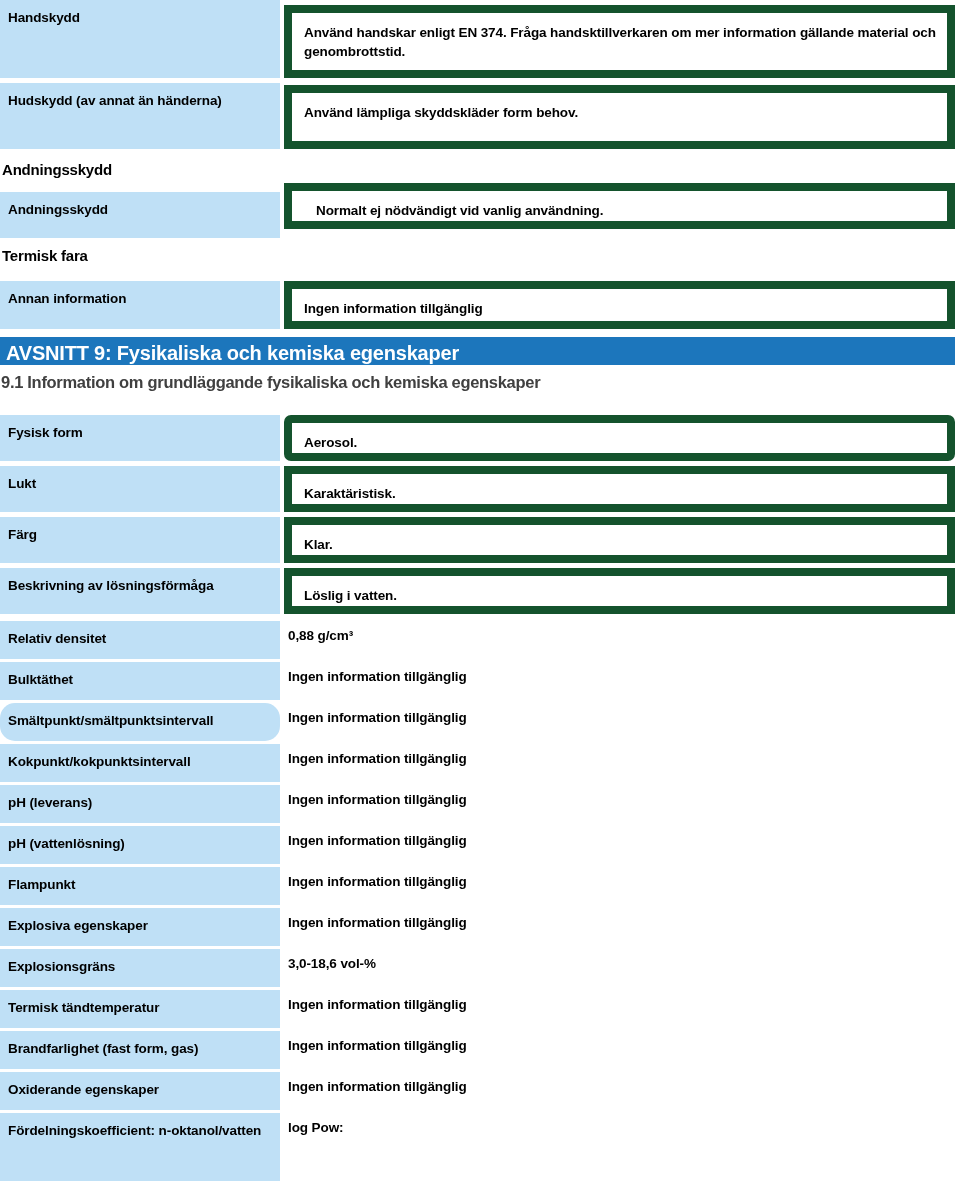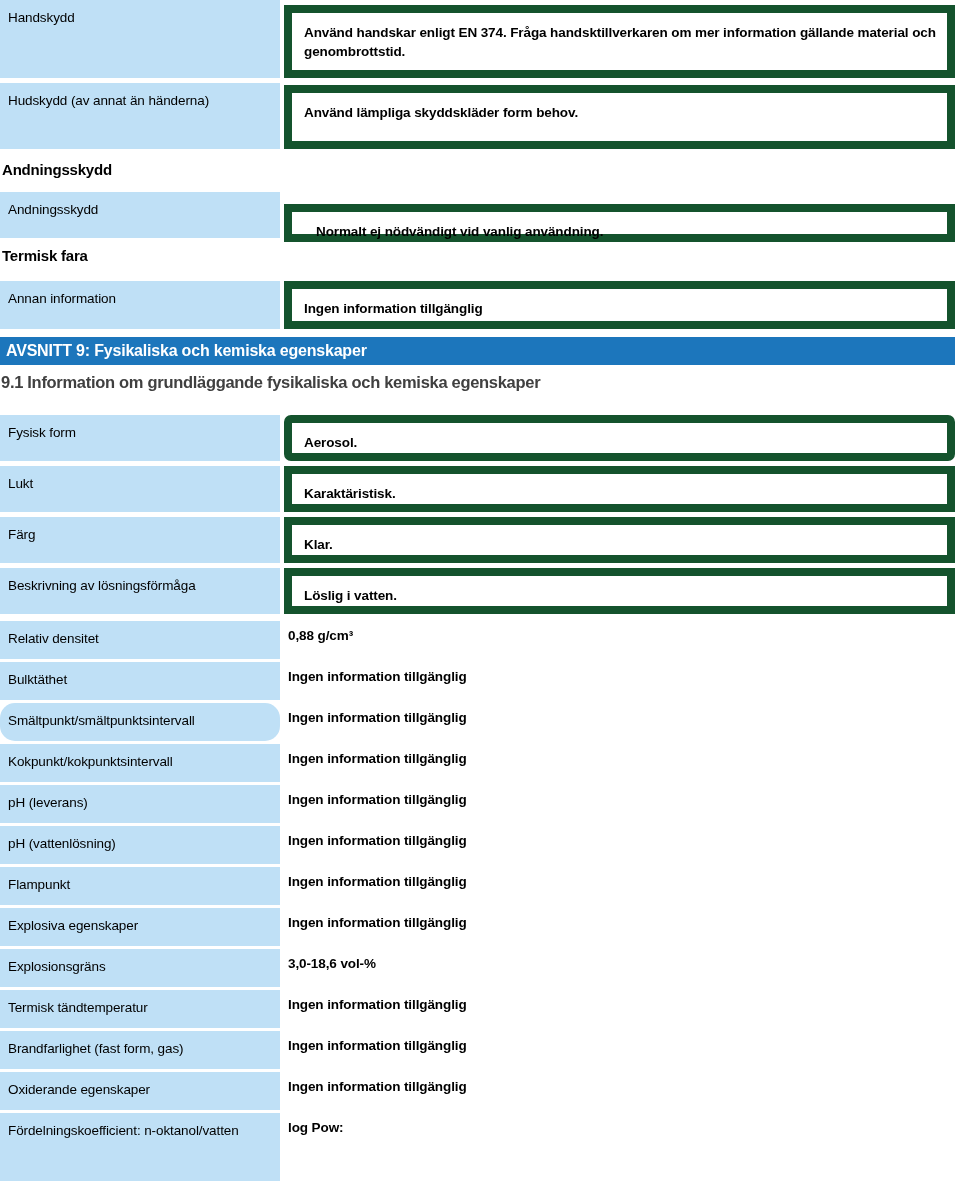--- a/index.html
+++ b/index.html
@@ -23,21 +23,21 @@
 
   
   .lbl {
     position: absolute;
     box-sizing: border-box;
     background: #bfe0f6;
     left: 0;
     width: 280px;
     padding: 9px 8px 4px 8px;
     font-size: 13.5px;
-    font-weight: normal;
+    font-weight: bold;
     line-height: 17px;
     letter-spacing: -0.1px;
   }
 
   
   .boxval {
     position: absolute;
     box-sizing: border-box;
     left: 284px;
     width: 671px;
@@ -74,21 +74,21 @@
   }
 
   
   .banner {
     position: absolute;
     box-sizing: border-box;
     left: 0;
     width: 955px;
     background: #1c76bc;
     color: #ffffff;
-    font-size: 16px;
+    font-size: 20px;
     font-weight: bold;
     letter-spacing: -0.2px;
     padding: 5px 0 5px 6px;
   }
 
   
   .numhead {
     position: absolute;
     box-sizing: border-box;
     left: 1px;
@@ -105,21 +105,21 @@
 
   <div class="lbl" style="top:0px; height:78px;">Handskydd</div>
   <div class="boxval" style="top:5px; height:73px;">Använd handskar enligt EN 374. Fråga handsktillverkaren om mer information gällande material och genombrottstid.</div>
 
   <div class="lbl" style="top:83px; height:66px;">Hudskydd (av annat än händerna)</div>
   <div class="boxval" style="top:85px; height:64px;">Använd lämpliga skyddskläder form behov.</div>
 
   <div class="subhead" style="top:161px;">Andningsskydd</div>
 
   <div class="lbl" style="top:192px; height:46px;">Andningsskydd</div>
-  <div class="boxval" style="top:204px; height:38px;padding-left:24px;">Normalt ej nödvändigt vid vanlig användning.</div>
+  <div class="boxval" style="top:183px; height:46px;padding-left:24px;">Normalt ej nödvändigt vid vanlig användning.</div>
 
   <div class="subhead" style="top:247px;">Termisk fara</div>
 
   <div class="lbl" style="top:281px; height:48px;">Annan information</div>
   <div class="boxval" style="top:281px; height:48px;">Ingen information tillgänglig</div>
 
   <div class="banner" style="top:337px; height:28px;">AVSNITT 9: Fysikaliska och kemiska egenskaper</div>
 
   <div class="numhead" style="top:373px;">9.1 Information om grundläggande fysikaliska och kemiska egenskaper</div>
 

